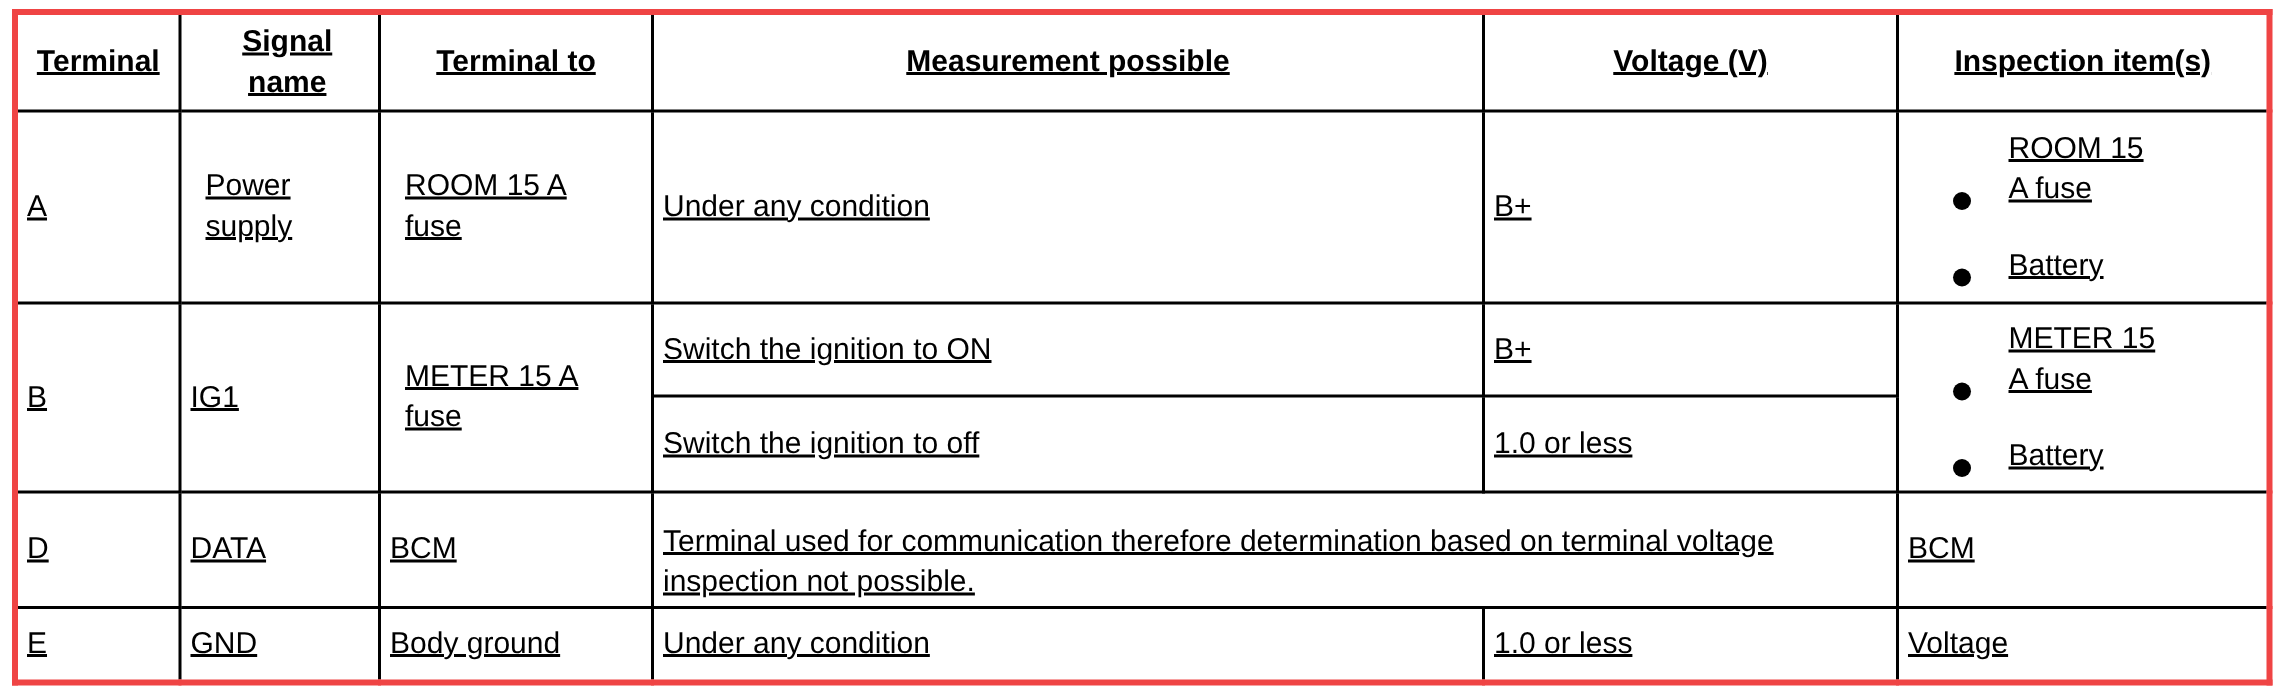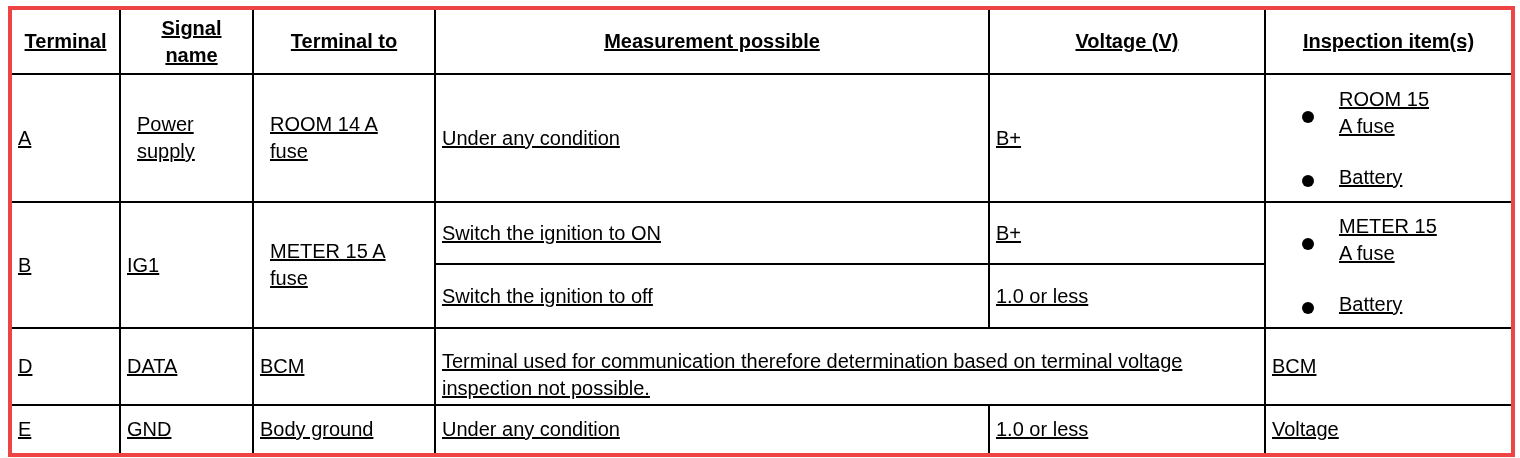--- a/index.html
+++ b/index.html
@@ -33,21 +33,21 @@
   }
   .wrap { white-space: pre-line; padding-left: 16px; }
   .note { max-width: 750px; margin-top: 17px; }
   .insp-cell { padding: 6px; }
   .bullets {
     display: flex;
     flex-direction: column;
     gap: 24px;
     padding-left: 30px;
   }
-  .bullet-item { display: flex; align-items: center; }
+  .bullet-item { display: flex; align-items: flex-end; }
   .dot {
     width: 12px; height: 12px;
     border-radius: 50%;
     background: #000;
     flex: 0 0 auto;
     margin-top: 8px;
     margin-right: 25px;
   }
   .bi-text { white-space: pre-line; }
 </style>
@@ -73,21 +73,21 @@
       <th>Voltage (V)</th>
       <th>Inspection item(s)</th>
     </tr>
   </thead>
   <tbody>
 
     <tr style="height:128px">
       <td>A</td>
       <td class="wrap">Power
 supply</td>
-      <td class="wrap">ROOM 14 A
+      <td class="wrap">ROOM 15 A
 fuse</td>
       <td>Under any condition</td>
       <td>B+</td>
       <td class="insp-cell">
         <div class="bullets">
           <div class="bullet-item">
             <span class="dot"></span>
             <span class="bi-text">ROOM 15
 A fuse</span>
           </div>

